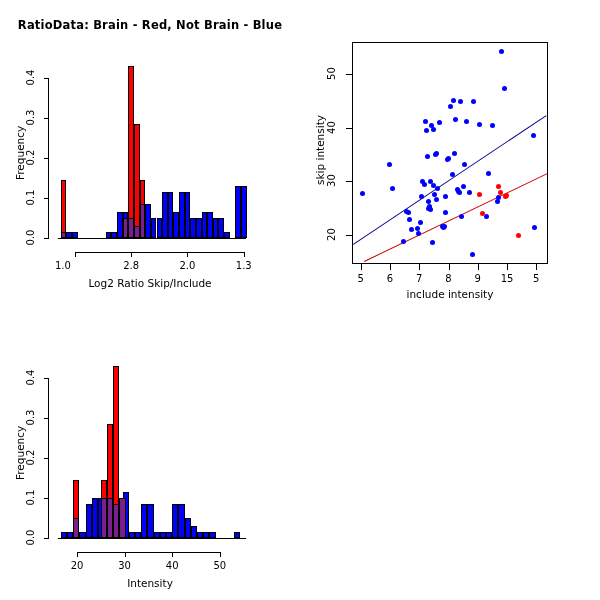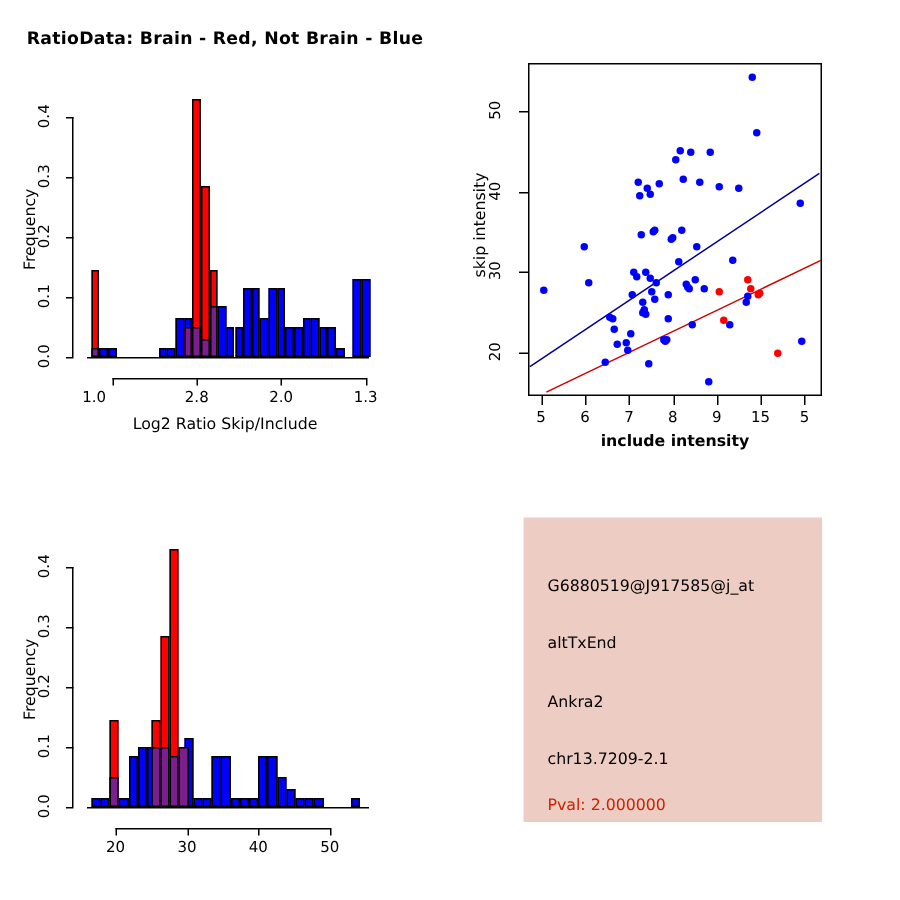--- a/index.html
+++ b/index.html
@@ -187,21 +187,21 @@
         <div class="bar purple" style="left: 60.8144px; top: 232px; width: 5.62874px; height: 6px;"></div>
         <div class="bar purple" style="left: 122.731px; top: 218px; width: 5.62874px; height: 20px;"></div>
         <div class="bar purple" style="left: 128.359px; top: 218px; width: 5.62874px; height: 20px;"></div>
         <div class="bar purple" style="left: 133.988px; top: 226px; width: 5.62874px; height: 12px;"></div>
         <div class="bar purple" style="left: 139.617px; top: 204px; width: 5.62874px; height: 34px;"></div>
       </div>
   </div>
 
   <div class="panel" id="panel-scatter">
     <div class="axis-title y" style="left:14px; top:185px;">skip intensity</div>
-    <div class="axis-title x" style="top:288px;font-weight:bold;">include intensity</div>
+    <div class="axis-title x" style="top:288px;">include intensity</div>
     <div id="scatter-plotarea" style="position:absolute; left:0; top:0; width:300px; height:300px;">
         <div class="frame" style="left: 52px; top: 42px; width: 196px; height: 222px;"></div>
         <div class="tick-mark" style="left: 46px; top: 234.578px; width: 6px; height: 1px;"></div>
         <div class="tick-label yrot" style="left: 20px; top: 228.578px; width: 22px; text-align: center;">20</div>
         <div class="tick-mark" style="left: 46px; top: 181.084px; width: 6px; height: 1px;"></div>
         <div class="tick-label yrot" style="left: 20px; top: 175.084px; width: 22px; text-align: center;">30</div>
         <div class="tick-mark" style="left: 46px; top: 127.59px; width: 6px; height: 1px;"></div>
         <div class="tick-label yrot" style="left: 20px; top: 121.59px; width: 22px; text-align: center;">40</div>
         <div class="tick-mark" style="left: 46px; top: 74.0964px; width: 6px; height: 1px;"></div>
         <div class="tick-label yrot" style="left: 20px; top: 68.0964px; width: 22px; text-align: center;">50</div>
@@ -292,20 +292,21 @@
         <div class="dot red" style="left: 195.769px; top: 184.469px;"></div>
         <div class="dot red" style="left: 198.109px; top: 189.818px;"></div>
         <div class="dot red" style="left: 203.082px; top: 193.563px;"></div>
         <div class="dot red" style="left: 203.96px; top: 193.028px;"></div>
         <div class="dot red" style="left: 216.246px; top: 233.148px;"></div>
       </div>
   </div>
 
   <div class="panel" id="panel-gene-hist">
     <div class="axis-title y" style="left:14px; top:180px;">Frequency</div>
+    <div class="axis-title x" style="top:277px;">Intensity</div>
     <div id="gene-hist-plotarea" style="position:absolute; left:0; top:0; width:300px; height:300px;">
         <div class="axis-line" style="left: 58px; top: 238px; width: 188px; height: 1px;"></div>
         <div class="axis-line" style="left: 48px; top: 78px; width: 1px; height: 160px;"></div>
         <div class="tick-mark" style="left: 44px; top: 238px; width: 5px; height: 1px;"></div>
         <div class="tick-label yrot" style="left: 18px; top: 232px; width: 24px; text-align: center;">0.0</div>
         <div class="tick-mark" style="left: 44px; top: 198px; width: 5px; height: 1px;"></div>
         <div class="tick-label yrot" style="left: 18px; top: 192px; width: 24px; text-align: center;">0.1</div>
         <div class="tick-mark" style="left: 44px; top: 158px; width: 5px; height: 1px;"></div>
         <div class="tick-label yrot" style="left: 18px; top: 152px; width: 24px; text-align: center;">0.2</div>
         <div class="tick-mark" style="left: 44px; top: 118px; width: 5px; height: 1px;"></div>
@@ -353,23 +354,14 @@
         <div class="bar red" style="left: 113.21px; top: 66px; width: 6.18734px; height: 172px;"></div>
         <div class="bar red" style="left: 119.397px; top: 198px; width: 6.18734px; height: 40px;"></div>
         <div class="bar purple" style="left: 73.2304px; top: 218px; width: 6.18734px; height: 20px;"></div>
         <div class="bar purple" style="left: 100.835px; top: 198px; width: 6.18734px; height: 40px;"></div>
         <div class="bar purple" style="left: 107.023px; top: 198px; width: 6.18734px; height: 40px;"></div>
         <div class="bar purple" style="left: 113.21px; top: 204px; width: 6.18734px; height: 34px;"></div>
         <div class="bar purple" style="left: 119.397px; top: 198px; width: 6.18734px; height: 40px;"></div>
       </div>
   </div>
 
-  <div class="panel" id="panel-info">
-    <div id="info-box">
-      <div class="info-line" style="top:40px;">G6880519@J917585@j_at</div>
-      <div class="info-line" style="top:78px;">altTxEnd</div>
-      <div class="info-line" style="top:117px;">Ankra2</div>
-      <div class="info-line" style="top:155px;">chr13.7209-2.1</div>
-      <div class="info-line pval" style="top:186px;">Pval: 2.000000</div>
-    </div>
-  </div>
 
 </div>
 
 </body></html>

